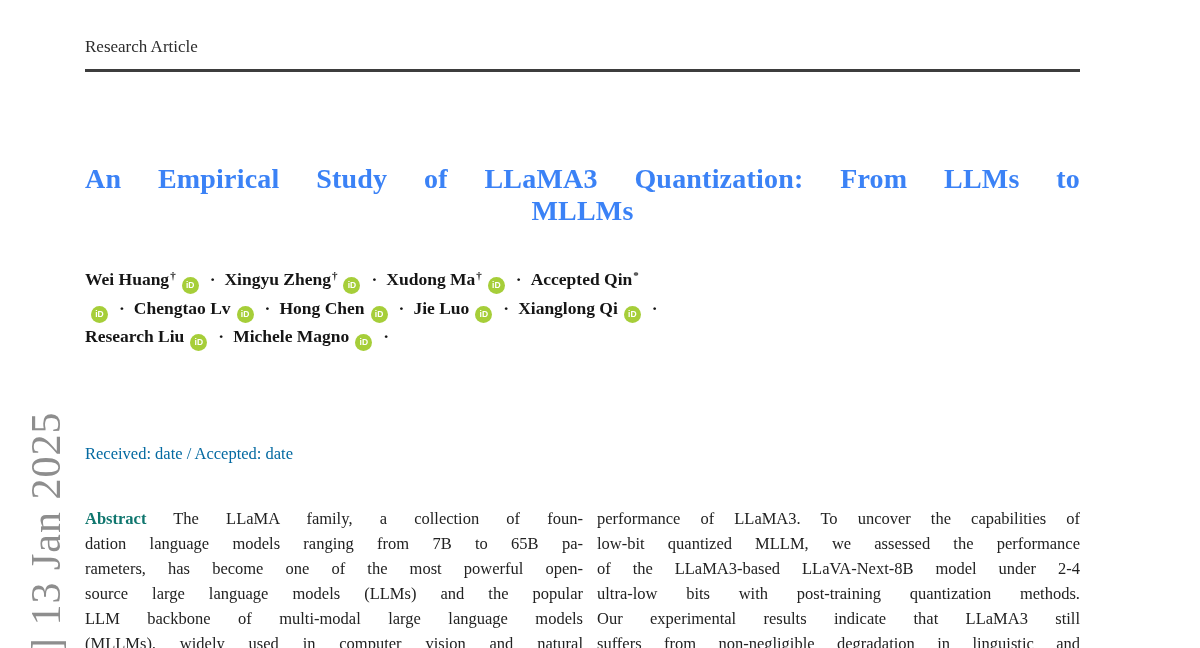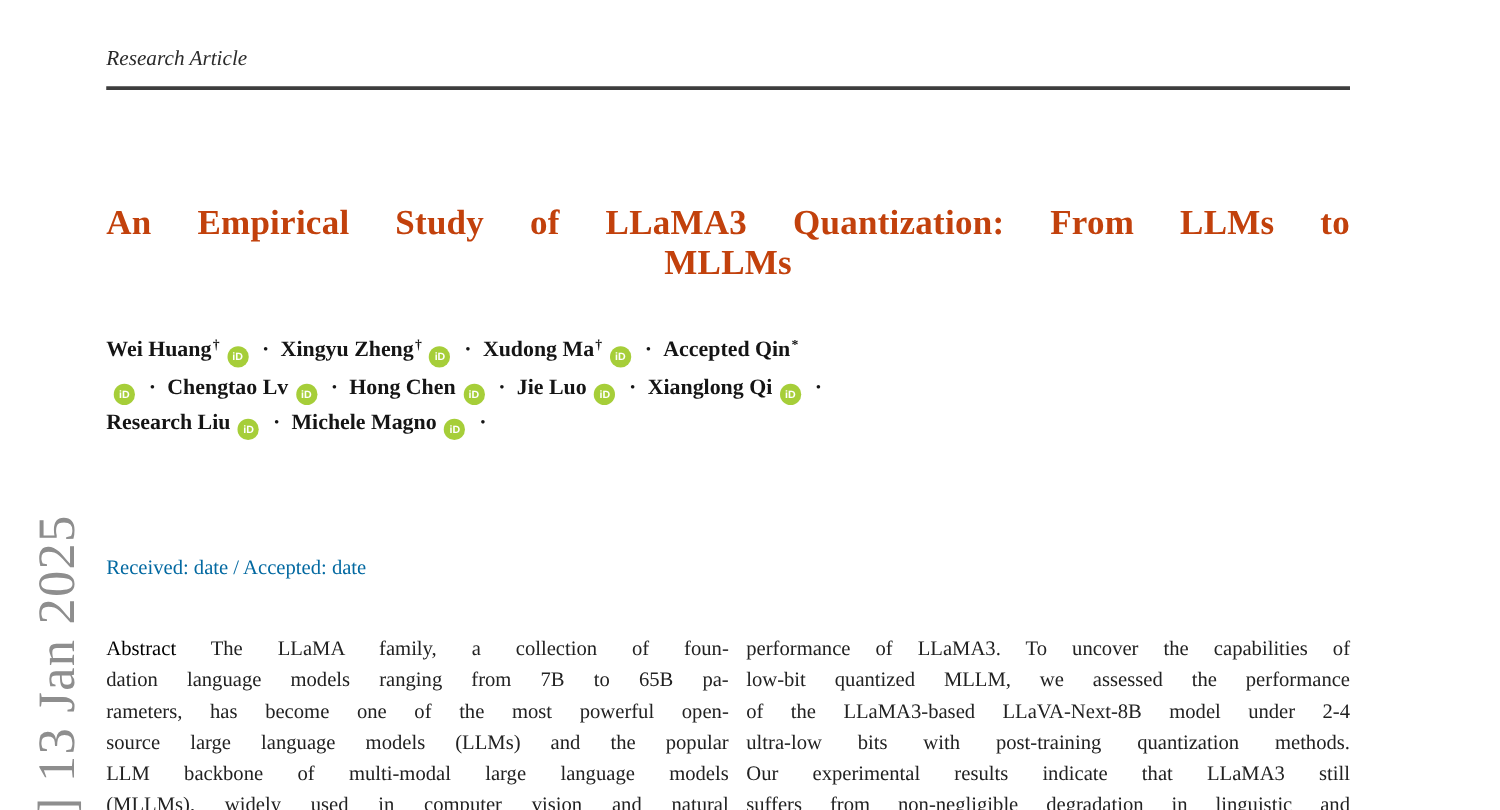--- a/index.html
+++ b/index.html
@@ -6,31 +6,31 @@
   body {
     width:1200px; height:648px; overflow:hidden; background:#ffffff;
     font-family:"Liberation Serif", serif; color:#222222;
   }
   .page { position:relative; width:1200px; height:648px; overflow:hidden; background:#ffffff; }
   .content { position:absolute; left:85px; top:0; width:995px; }
 
   
   .journal-header {
     position:absolute; top:37px; left:0; width:100%;
-    font-style:italic; font-size:17px; color:#2b2b2b;
+    font-size:17px; color:#2b2b2b;
   }
   .header-rule {
     position:absolute; top:69px; left:0; width:100%; height:3px;
     background:#3d3d3d; border:none;
   }
 
   
   .title {
     position:absolute; top:163px; left:0; width:100%;
-    font-size:28px; font-weight:bold; line-height:31.5px; color:#c2410c;
+    font-size:28px; font-weight:bold; line-height:31.5px; color:#3b82f6;
     letter-spacing:0.2px; margin:0;
   }
   .title-line-justify { display:block; text-align:justify; text-align-last:justify; }
   .title-line { display:block; text-align:center; }
 
   
   .authors {
     position:absolute; top:266px; left:0; width:100%;
     font-size:17.5px; font-weight:bold; color:#151515; line-height:27px;
   }
@@ -57,21 +57,21 @@
   .abstract {
     position:absolute; top:506px; left:0; width:995px;
     display:flex; gap:14px;
   }
   .abs-col-left  { width:498px; }
   .abs-col-right { width:483px; }
   .abs-line {
     font-size:16.5px; line-height:25px; color:#222222;
     text-align:justify; text-align-last:justify; white-space:normal;
   }
-  .abs-label { font-weight:normal; color:#000000; }
+  .abs-label { font-weight:bold; color:#0f766e; }
 
   
   .arxiv-stamp {
     position:absolute; left:22px; top:652px;
     transform:rotate(-90deg); transform-origin:0 0;
     white-space:nowrap; font-size:42px; line-height:1.15;
     color:#8e8e8e; letter-spacing:1px;
     font-family:"Liberation Serif", serif;
   }
 </style>

